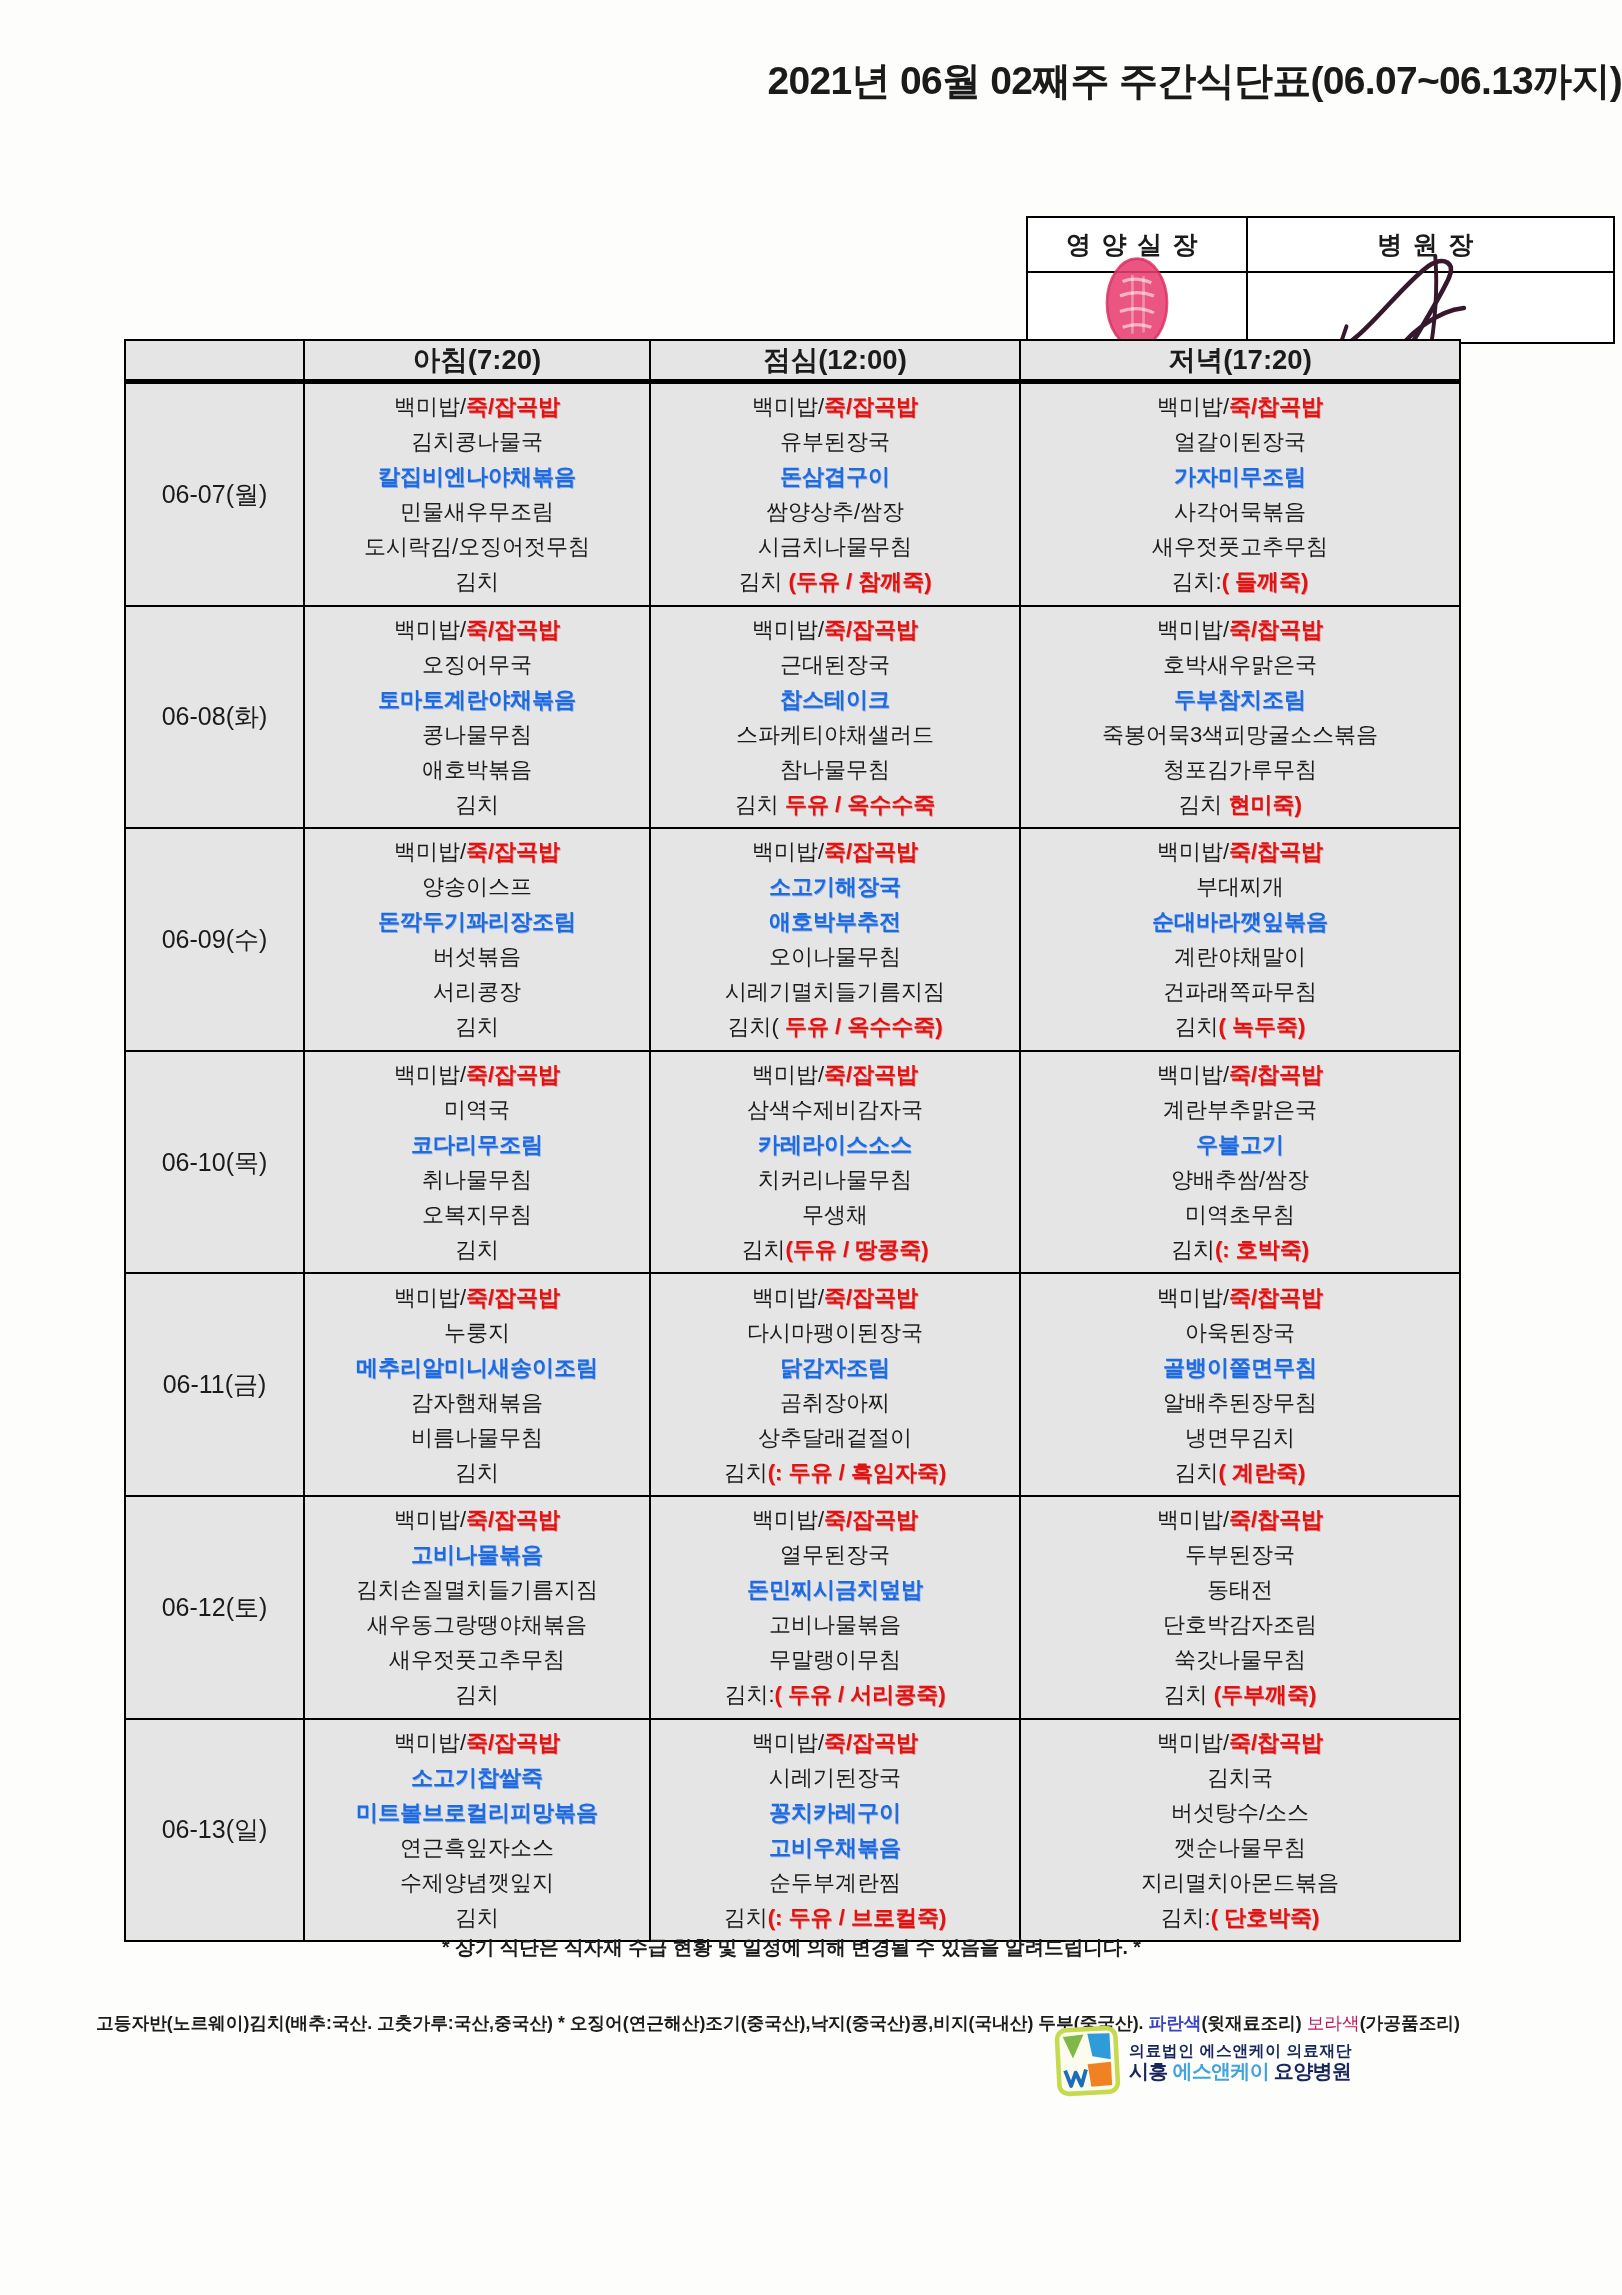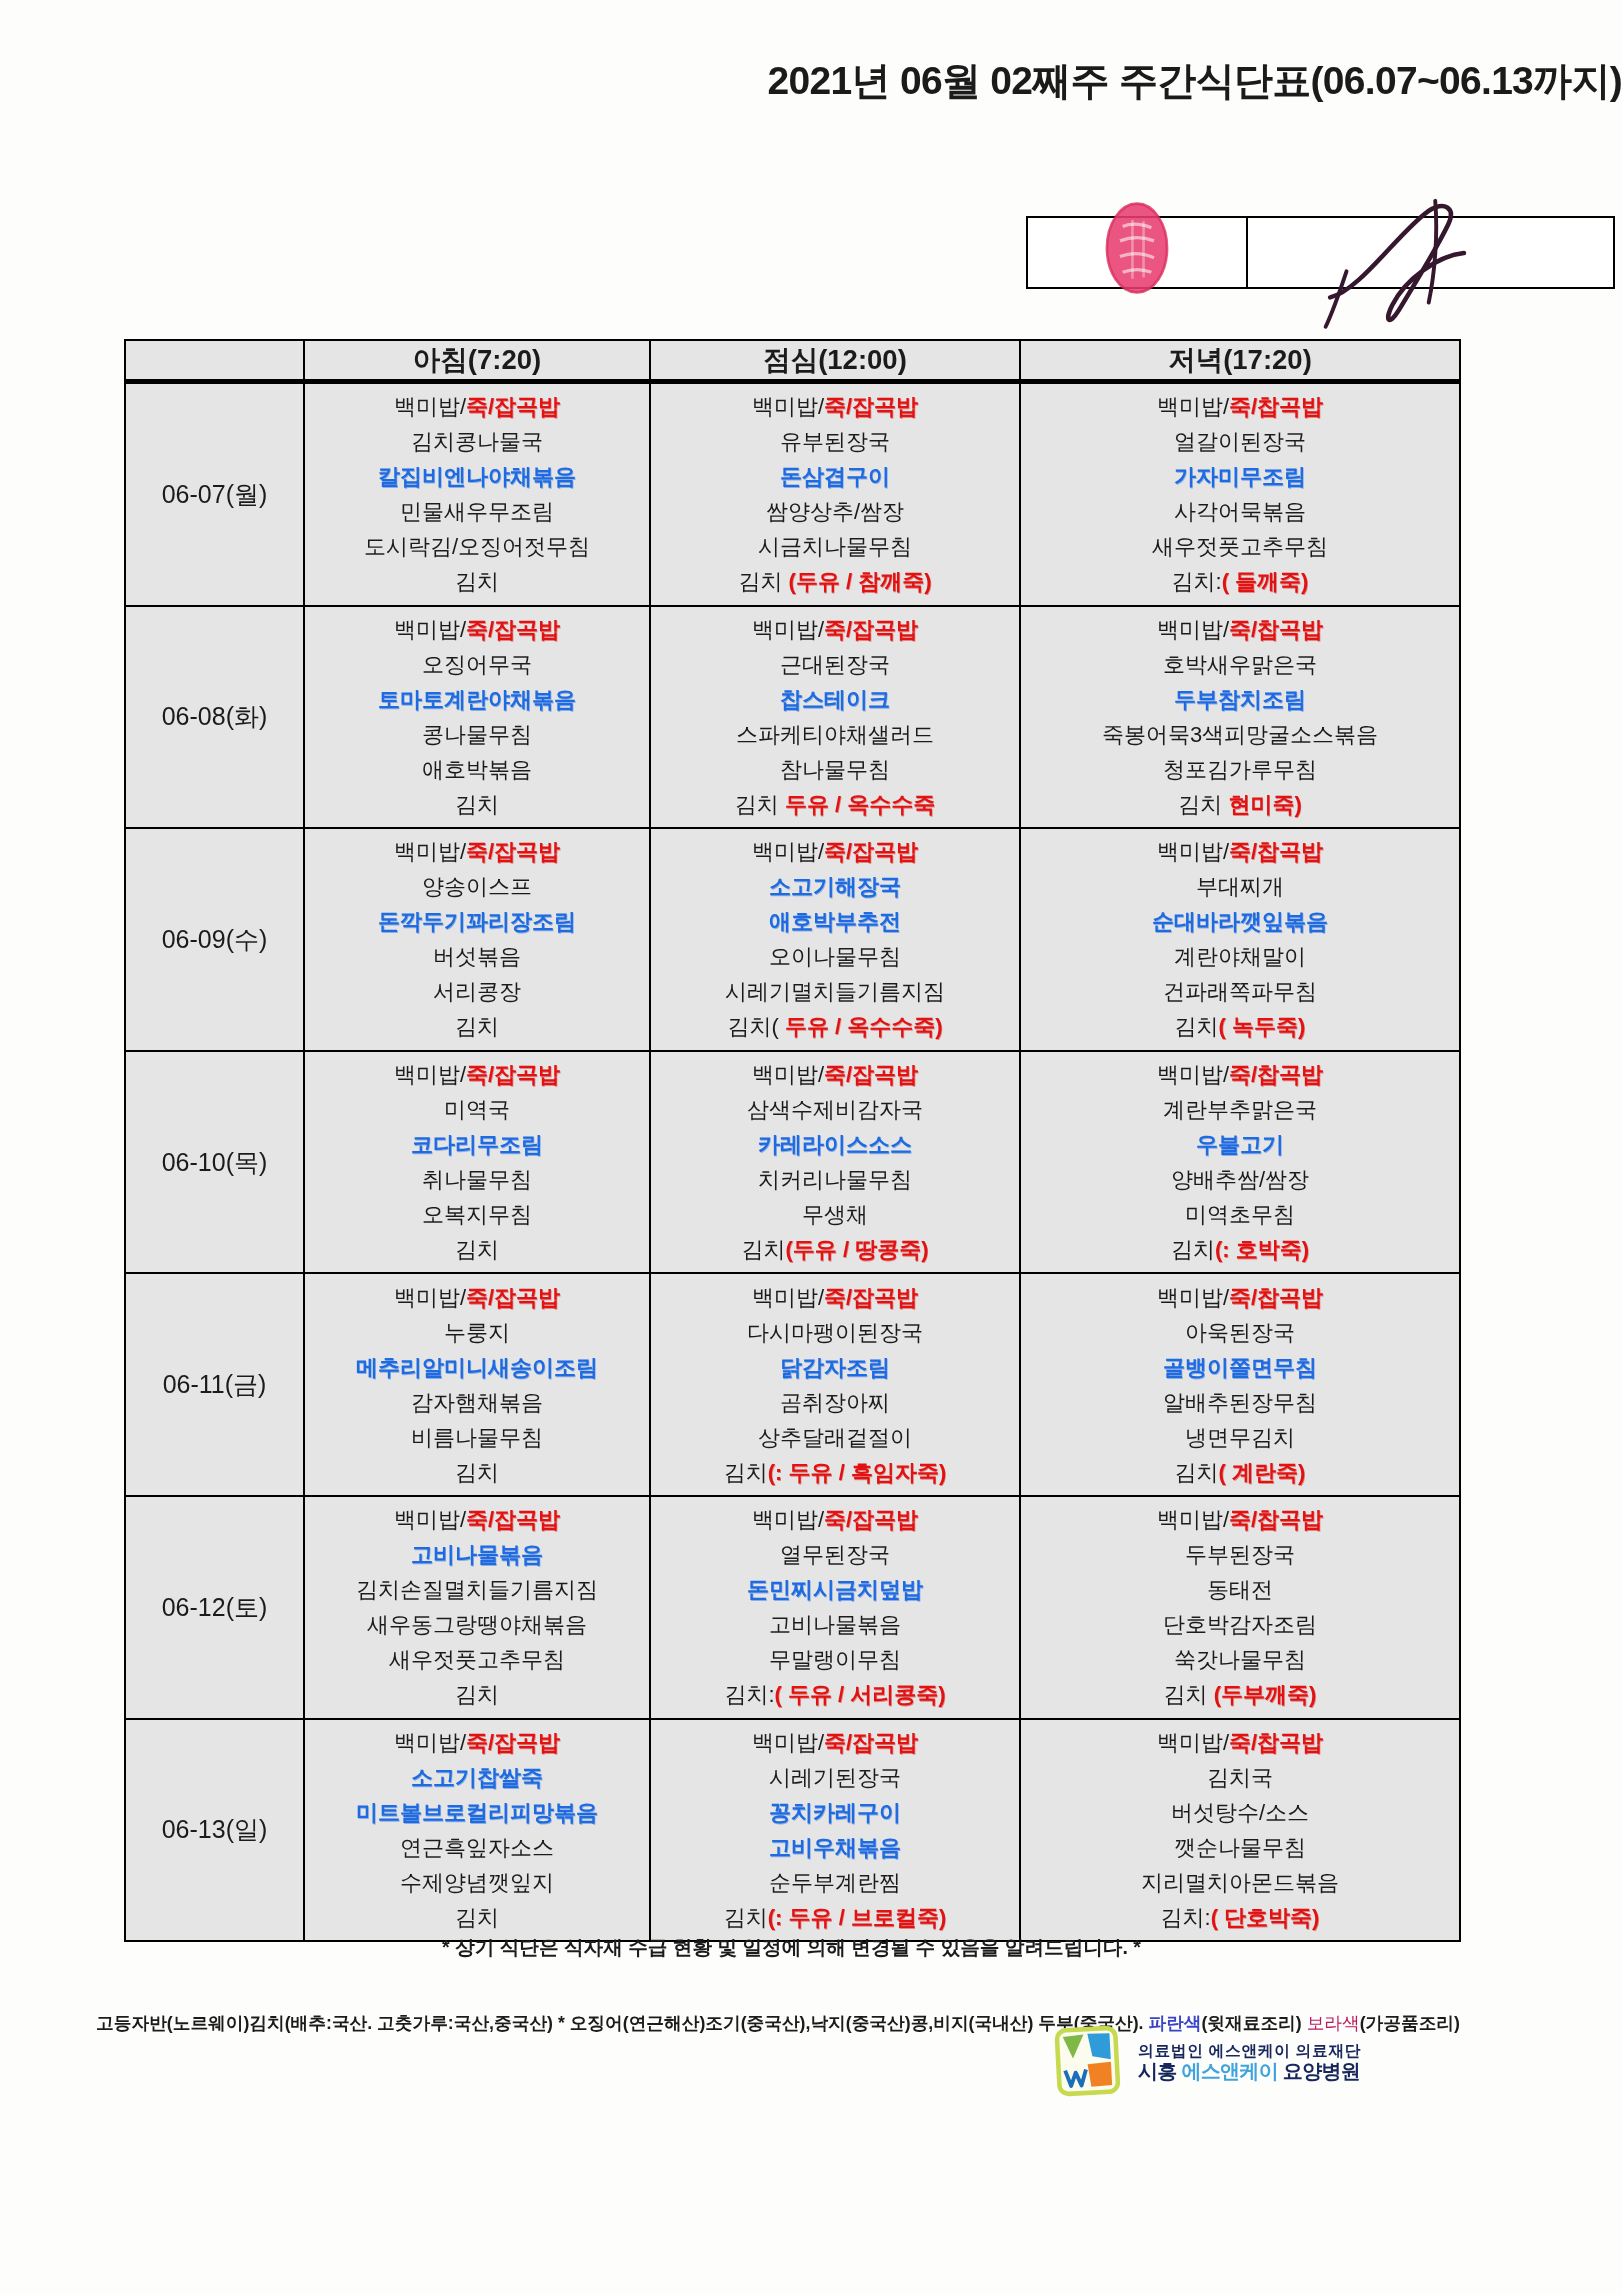--- a/index.html
+++ b/index.html
@@ -22,40 +22,44 @@
   .c-k{color:#1b1b1b;}
   .c-r{color:#e01212;font-weight:700;text-shadow:0.7px 0.7px 0 rgba(224,18,18,.45);}
   .c-b{color:#1e6ae0;font-weight:700;text-shadow:0.7px 0.7px 0 rgba(30,106,224,.45);}
   .c-b2{color:#3b43c8;font-weight:700;}
   .c-p{color:#be185d;font-weight:400;}
   
   .note1{position:absolute;top:1934px;left:124px;width:1335px;text-align:center;font-size:19.6px;font-weight:700;}
   .origin1{position:absolute;top:1980px;left:98px;width:1426px;text-align:center;font-size:17.7px;font-weight:700;}
   .origin2{position:absolute;top:2011px;left:39px;width:1478px;text-align:center;font-size:17.7px;font-weight:700;}
   
-  .logo{position:absolute;left:1055px;top:2025px;display:flex;align-items:center;gap:18px;}
+  .logo{position:absolute;left:1055px;top:2025px;display:flex;align-items:center;gap:9px;}
   .logo-icon{transform:rotate(-3deg);}
   .logo-text{display:flex;flex-direction:column;line-height:1.12;}
   .logo-org{font-size:15.7px;font-weight:700;color:#17275c;letter-spacing:0.7px;}
   .logo-name{font-size:20px;font-weight:700;letter-spacing:-0.7px;}
   .n-navy{color:#17275c;} .n-sky{color:#3fa3dc;}
 </style>
 </head>
 <body>
 
 <div class="page">
 
   <div class="title">2021년 06월 02째주 주간식단표(06.07~06.13까지)</div>
 
   <table class="sig-table">
     <colgroup>
         <col style="width:220px">
         <col style="width:367px">
       </colgroup>
     <tbody>
+        <tr>
+      <th>영양실장</th>
+      <th>병원장</th>
+    </tr>
     <tr>
       <td>
         <span class="stamp-wrap">
           <svg width="68" height="96" viewBox="0 0 104 146">
             <ellipse cx="52" cy="73" rx="46" ry="68" fill="#e73d70" opacity="0.88"></ellipse>
             <ellipse cx="52" cy="73" rx="46" ry="68" fill="none" stroke="#d92a5e" stroke-width="4" opacity="0.8"></ellipse>
             <path d="M30,40 q20,-8 44,2 M26,62 q26,-10 52,0 M26,86 q26,-10 52,2 M30,110 q22,-8 44,0" stroke="#ffffff" stroke-width="5" fill="none" opacity="0.55"></path>
             <path d="M45,30 v90 M62,32 v86" stroke="#ffffff" stroke-width="4" fill="none" opacity="0.35"></path>
           </svg>
         </span>

